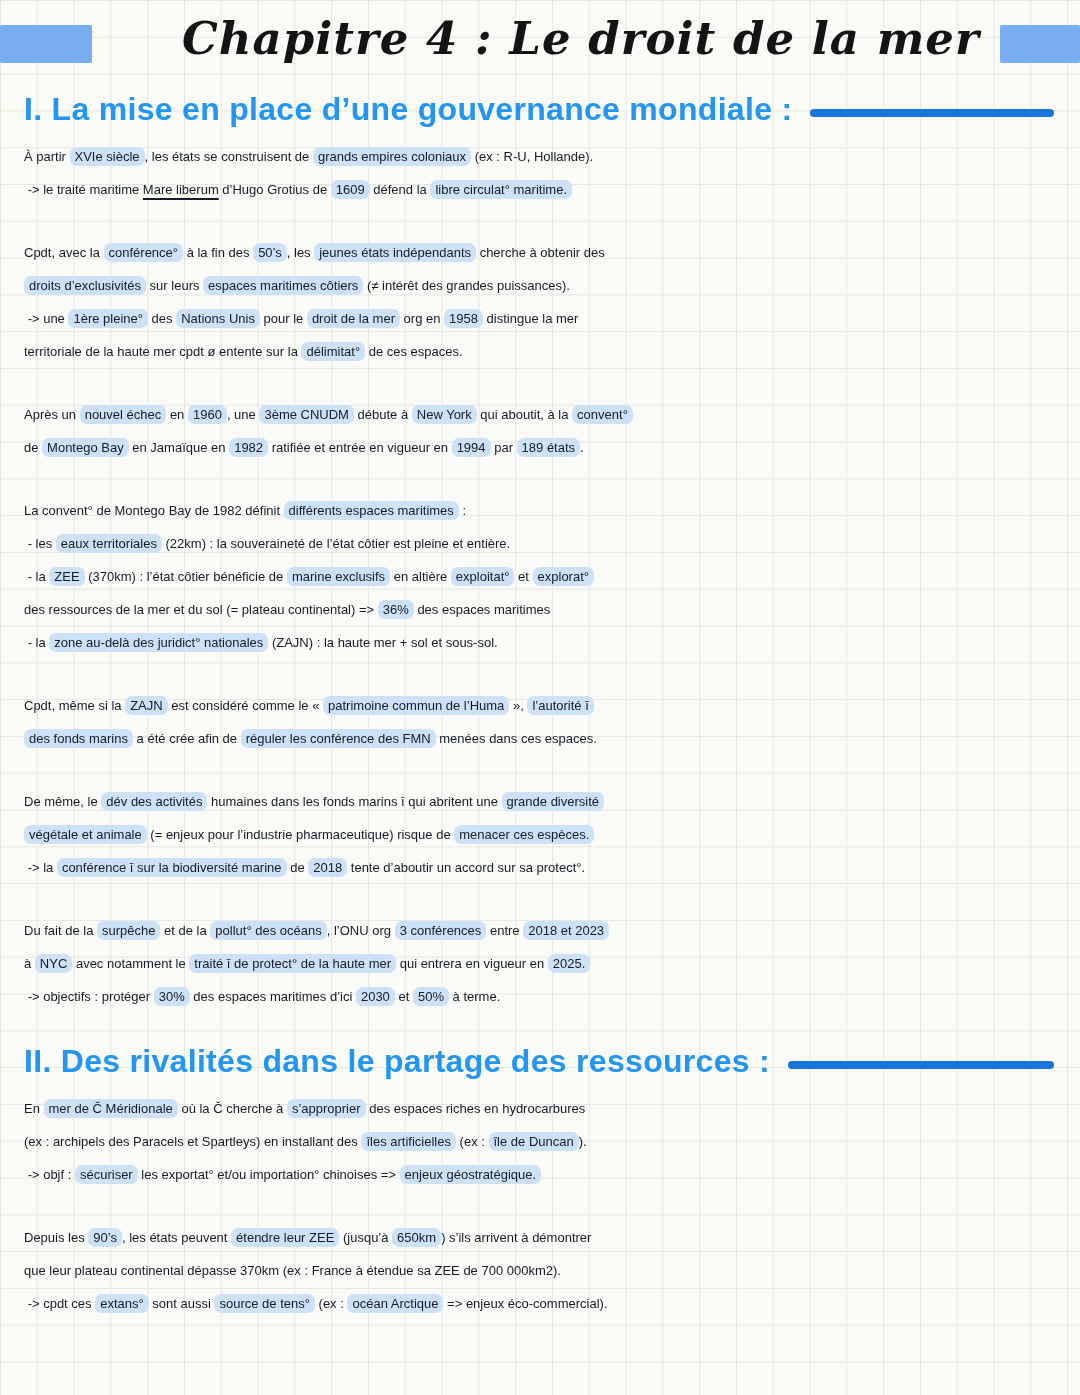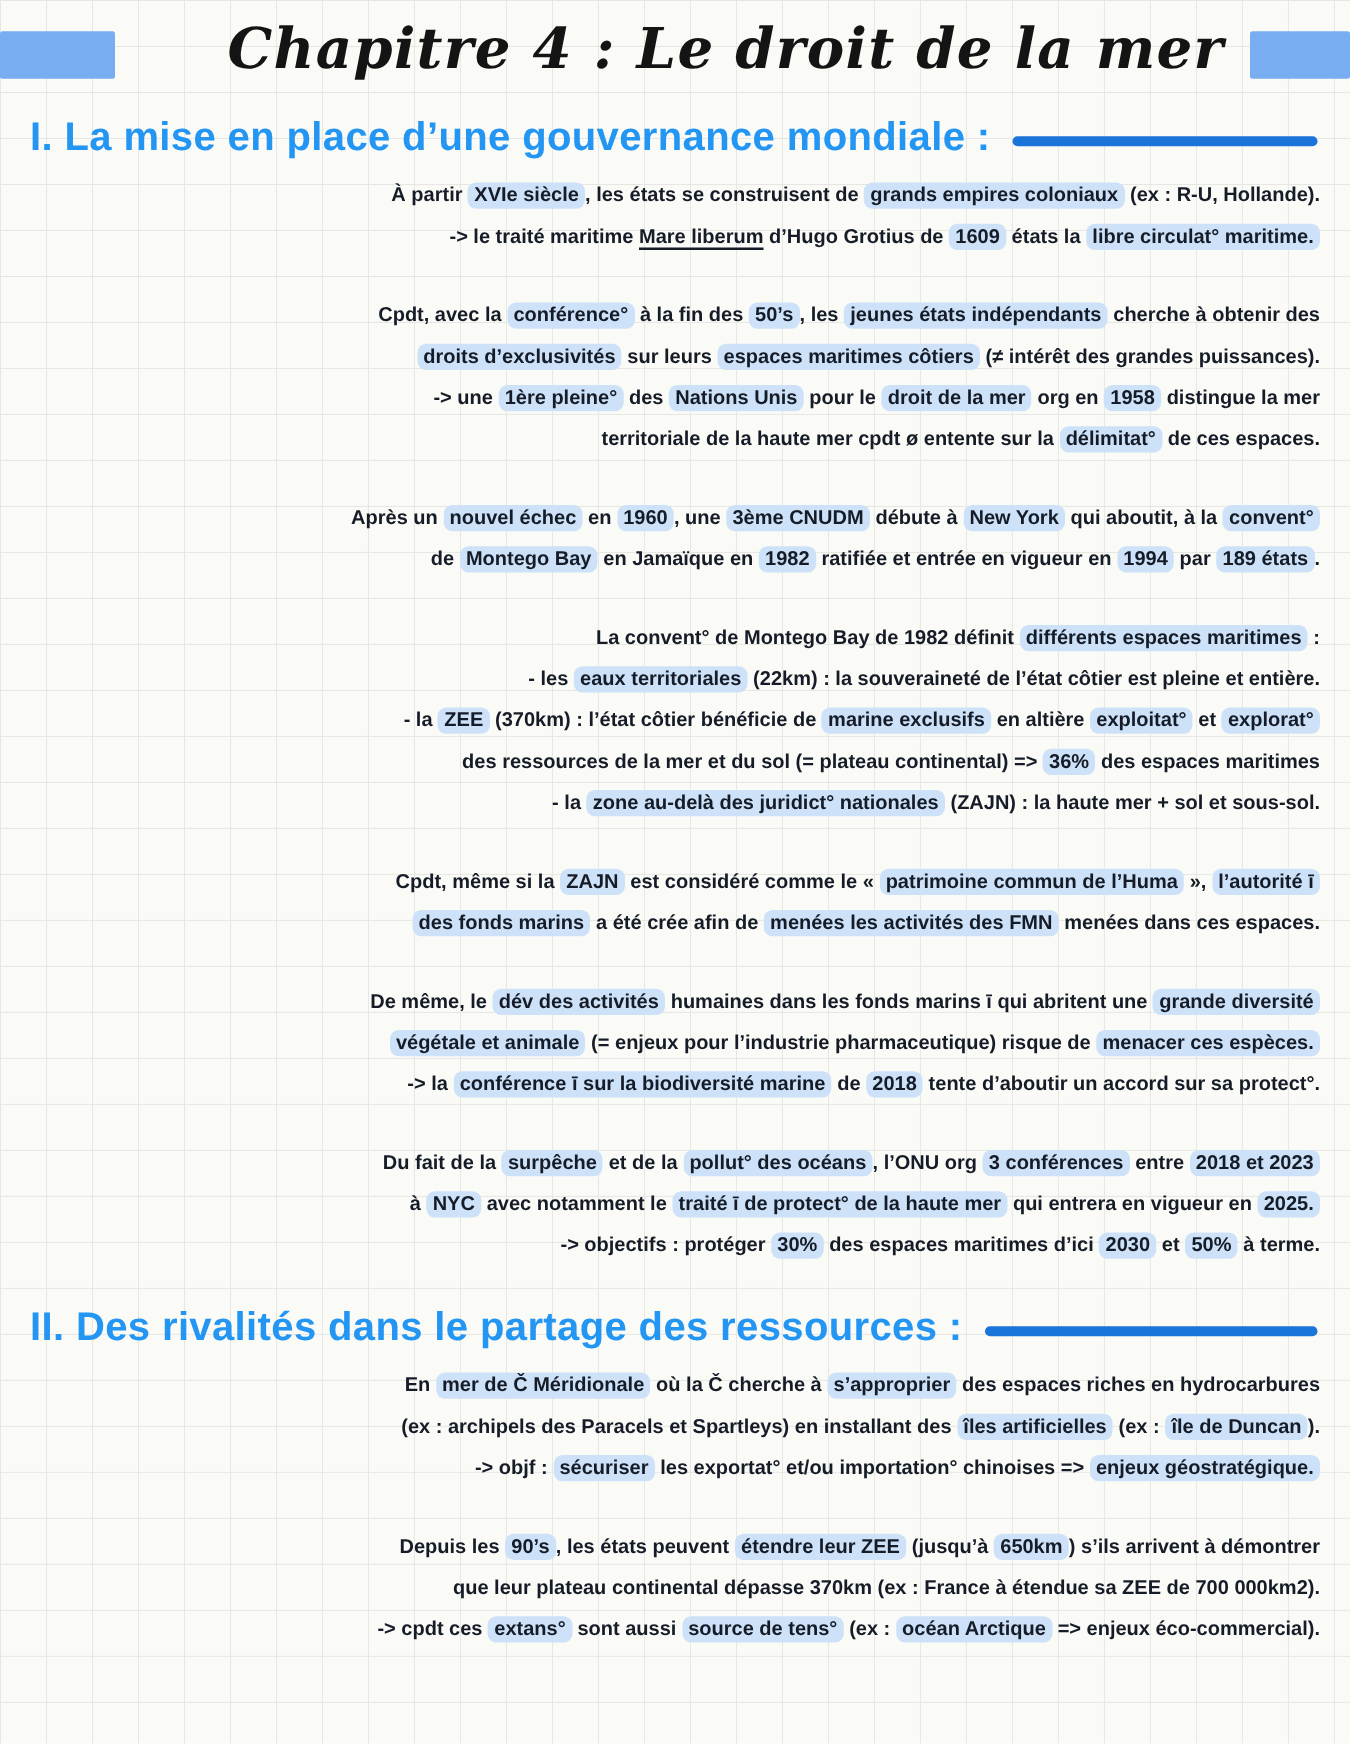--- a/index.html
+++ b/index.html
@@ -53,26 +53,25 @@
   .heading-rule {
     flex: 1; height: 8px;
     background: #1b74d9;
     border-radius: 5px;
     margin-top: 6px;
   }
   .paragraphs { padding: 0 24px; }
   .para {
     margin: 0 0 30px 0;
     font-family: "Liberation Sans", sans-serif;
-    font-weight: bold;
-    font-size: 16px;
+    font-weight: normal;
+    font-size: 13px;
     line-height: 33px;
     color: #151c28;
     white-space: pre-wrap;
-    text-align: right;
   }
   .hl {
     background: #cde2f8;
     border-radius: 7px;
     padding: 2px 5px;
     -webkit-box-decoration-break: clone;
     box-decoration-break: clone;
   }
   .ul {
     text-decoration: underline;
@@ -93,34 +92,34 @@
 
   <main>
 
     <section>
       <div class="section-heading-row">
         <h2 class="section-heading">I. La mise en place d’une gouvernance mondiale :</h2>
         <div class="heading-rule"></div>
       </div>
       <div class="paragraphs">
           <p class="para"><span>À partir </span><span class="hl">XVIe siècle</span><span>, les états se construisent de </span><span class="hl">grands empires coloniaux</span><span> (ex : R-U, Hollande).
- -&gt; le traité maritime </span><span class="ul">Mare liberum</span><span> d’Hugo Grotius de </span><span class="hl">1609</span><span> états la </span><span class="hl">libre circulat° maritime.</span></p>
+ -&gt; le traité maritime </span><span class="ul">Mare liberum</span><span> d’Hugo Grotius de </span><span class="hl">1609</span><span> défend la </span><span class="hl">libre circulat° maritime.</span></p>
           <p class="para"><span>Cpdt, avec la </span><span class="hl">conférence°</span><span> à la fin des </span><span class="hl">50’s</span><span>, les </span><span class="hl">jeunes états indépendants</span><span> cherche à obtenir des
 </span><span class="hl">droits d’exclusivités</span><span> sur leurs </span><span class="hl">espaces maritimes côtiers</span><span> (≠ intérêt des grandes puissances).
  -&gt; une </span><span class="hl">1ère pleine°</span><span> des </span><span class="hl">Nations Unis</span><span> pour le </span><span class="hl">droit de la mer</span><span> org en </span><span class="hl">1958</span><span> distingue la mer
 territoriale de la haute mer cpdt ø entente sur la </span><span class="hl">délimitat°</span><span> de ces espaces.</span></p>
           <p class="para"><span>Après un </span><span class="hl">nouvel échec</span><span> en </span><span class="hl">1960</span><span>, une </span><span class="hl">3ème CNUDM</span><span> débute à </span><span class="hl">New York</span><span> qui aboutit, à la </span><span class="hl">convent°</span><span>
 de </span><span class="hl">Montego Bay</span><span> en Jamaïque en </span><span class="hl">1982</span><span> ratifiée et entrée en vigueur en </span><span class="hl">1994</span><span> par </span><span class="hl">189 états</span><span>.</span></p>
           <p class="para"><span>La convent° de Montego Bay de 1982 définit </span><span class="hl">différents espaces maritimes</span><span> :
  - les </span><span class="hl">eaux territoriales</span><span> (22km) : la souveraineté de l’état côtier est pleine et entière.
  - la </span><span class="hl">ZEE</span><span> (370km) : l’état côtier bénéficie de </span><span class="hl">marine exclusifs</span><span> en altière </span><span class="hl">exploitat°</span><span> et </span><span class="hl">explorat°</span><span>
 des ressources de la mer et du sol (= plateau continental) =&gt; </span><span class="hl">36%</span><span> des espaces maritimes
  - la </span><span class="hl">zone au-delà des juridict° nationales</span><span> (ZAJN) : la haute mer + sol et sous-sol.</span></p>
           <p class="para"><span>Cpdt, même si la </span><span class="hl">ZAJN</span><span> est considéré comme le « </span><span class="hl">patrimoine commun de l’Huma</span><span> », </span><span class="hl">l’autorité ī</span><span>
-</span><span class="hl">des fonds marins</span><span> a été crée afin de </span><span class="hl">menées les activités des FMN</span><span> menées dans ces espaces.</span></p>
+</span><span class="hl">des fonds marins</span><span> a été crée afin de </span><span class="hl">réguler les conférence des FMN</span><span> menées dans ces espaces.</span></p>
           <p class="para"><span>De même, le </span><span class="hl">dév des activités</span><span> humaines dans les fonds marins ī qui abritent une </span><span class="hl">grande diversité</span><span>
 </span><span class="hl">végétale et animale</span><span> (= enjeux pour l’industrie pharmaceutique) risque de </span><span class="hl">menacer ces espèces.</span><span>
  -&gt; la </span><span class="hl">conférence ī sur la biodiversité marine</span><span> de </span><span class="hl">2018</span><span> tente d’aboutir un accord sur sa protect°.</span></p>
           <p class="para"><span>Du fait de la </span><span class="hl">surpêche</span><span> et de la </span><span class="hl">pollut° des océans</span><span>, l’ONU org </span><span class="hl">3 conférences</span><span> entre </span><span class="hl">2018 et 2023</span><span>
 à </span><span class="hl">NYC</span><span> avec notamment le </span><span class="hl">traité ī de protect° de la haute mer</span><span> qui entrera en vigueur en </span><span class="hl">2025.</span><span>
  -&gt; objectifs : protéger </span><span class="hl">30%</span><span> des espaces maritimes d’ici </span><span class="hl">2030</span><span> et </span><span class="hl">50%</span><span> à terme.</span></p>
         </div>
     </section>
 
     <section>

